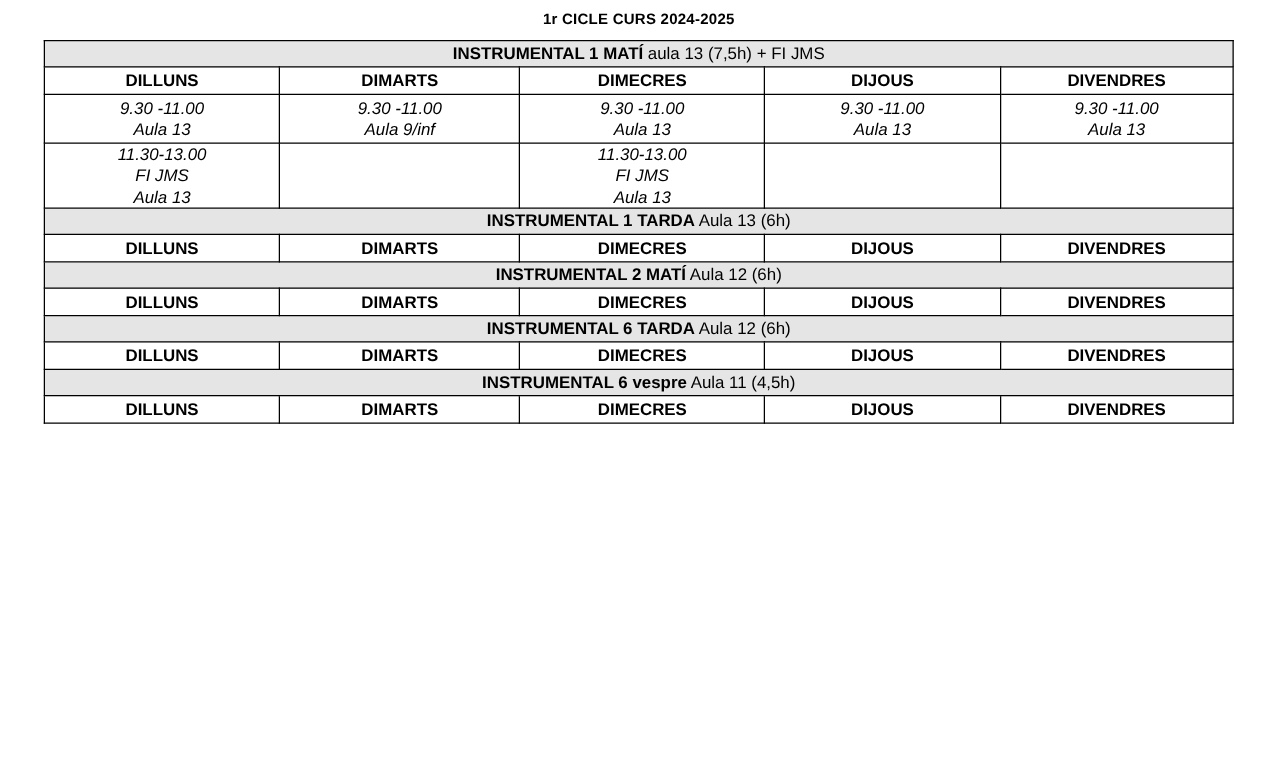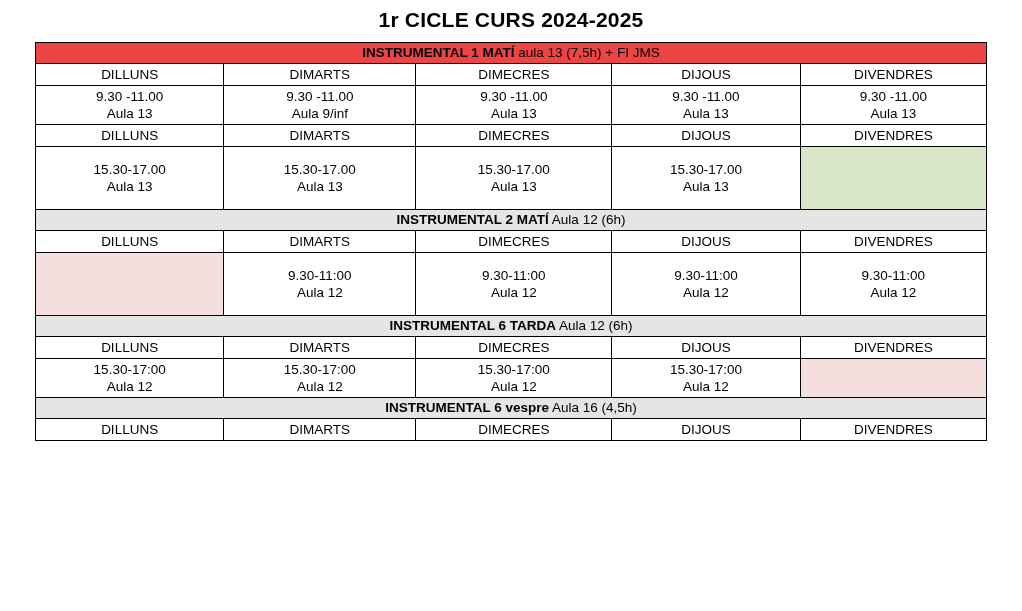--- a/index.html
+++ b/index.html
@@ -15,21 +15,21 @@
     overflow: hidden;
   }
   .page {
     position: relative;
     width: 1022px;
     height: 611px;
     box-sizing: border-box;
   }
   .doc-title {
     text-align: center;
-    font-size: 21px;
+    font-size: 12px;
     font-weight: bold;
     letter-spacing: 0.2px;
     margin: 8px 0 10px 0;
   }
   table.schedule {
     border-collapse: collapse;
     table-layout: fixed;
     width: 952px;
     margin: 0 auto;
   }
@@ -40,37 +40,38 @@
     vertical-align: middle;
     padding: 0;
   }
   
   .band {
     font-size: 13.5px;
     line-height: 20px;
     height: 20px;
     padding: 1px 0;
   }
-  .band-green { background: #ef4444; }
+  .band-green { background: #e5e5e5; }
   .band-red   { background: #e5e5e5; }
   .band .b-strong { font-weight: bold; }
   .band .b-normal { font-weight: normal; }
 
   
   .dayrow td {
     height: 21px;
     line-height: 21px;
     font-size: 13.5px;
-    font-weight: normal;
+    font-weight: bold;
   }
 
   
   .cell {
     line-height: 17px;
     padding: 2px 0 3px 0;
+    font-style: italic;
   }
   .cell .ln { display: block; }
 
   .h-tall { height: 62px; }
   .h-mid  { height: 48px; }
   .h-two  { height: 38px; }
 
   .fill-green { background: #d9e6c8; }
   .fill-pink  { background: #f4dede; }
   .empty { }
@@ -118,118 +119,82 @@
         </td>
         <td class="cell h-two">
           <span class="ln">9.30 -11.00</span>
           <span class="ln">Aula 13</span>
         </td>
         <td class="cell h-two">
           <span class="ln">9.30 -11.00</span>
           <span class="ln">Aula 13</span>
         </td>
       </tr>
-
-      <tr class="dayrow">
-        <td>DILLUNS</td>
-        <td>DIMARTS</td>
-        <td>DIMECRES</td>
-        <td>DIJOUS</td>
-        <td>DIVENDRES</td>
-      </tr>
-      <tr>
-        <td class="cell h-tall">
-          <span class="ln">15.30-17.00</span>
-          <span class="ln">Aula 13</span>
-        </td>
-        <td class="cell h-tall">
-          <span class="ln">15.30-17.00</span>
-          <span class="ln">Aula 13</span>
-        </td>
-        <td class="cell h-tall">
-          <span class="ln">15.30-17.00</span>
-          <span class="ln">Aula 13</span>
-        </td>
-        <td class="cell h-tall">
-          <span class="ln">15.30-17.00</span>
-          <span class="ln">Aula 13</span>
-        </td>
-        <td class="cell h-tall fill-green"></td>
+      <tr>
+        <td class="cell h-mid">
+          <span class="ln">11.30-13.00</span>
+          <span class="ln">FI JMS</span>
+          <span class="ln">Aula 13</span>
+        </td>
+        <td class="cell h-mid empty"></td>
+        <td class="cell h-mid">
+          <span class="ln">11.30-13.00</span>
+          <span class="ln">FI JMS</span>
+          <span class="ln">Aula 13</span>
+        </td>
+        <td class="cell h-mid empty"></td>
+        <td class="cell h-mid empty"></td>
+      </tr>
+
+      <tr>
+        <td colspan="5" class="band band-green">
+          <span class="b-strong">INSTRUMENTAL 1 TARDA</span>
+          <span class="b-normal">Aula 13  (6h)</span>
+        </td>
+      </tr>
+      <tr class="dayrow">
+        <td>DILLUNS</td>
+        <td>DIMARTS</td>
+        <td>DIMECRES</td>
+        <td>DIJOUS</td>
+        <td>DIVENDRES</td>
       </tr>
 
       <tr>
         <td colspan="5" class="band band-red">
           <span class="b-strong">INSTRUMENTAL 2 MATÍ</span>
           <span class="b-normal">Aula 12  (6h)</span>
         </td>
       </tr>
       <tr class="dayrow">
         <td>DILLUNS</td>
         <td>DIMARTS</td>
         <td>DIMECRES</td>
         <td>DIJOUS</td>
         <td>DIVENDRES</td>
       </tr>
-      <tr>
-        <td class="cell h-tall fill-pink"></td>
-        <td class="cell h-tall">
-          <span class="ln">9.30-11:00</span>
-          <span class="ln">Aula 12</span>
-        </td>
-        <td class="cell h-tall">
-          <span class="ln">9.30-11:00</span>
-          <span class="ln">Aula 12</span>
-        </td>
-        <td class="cell h-tall">
-          <span class="ln">9.30-11:00</span>
-          <span class="ln">Aula 12</span>
-        </td>
-        <td class="cell h-tall">
-          <span class="ln">9.30-11:00</span>
-          <span class="ln">Aula 12</span>
-        </td>
-      </tr>
 
       <tr>
         <td colspan="5" class="band band-red">
           <span class="b-strong">INSTRUMENTAL 6 TARDA</span>
           <span class="b-normal">Aula 12  (6h)</span>
         </td>
       </tr>
       <tr class="dayrow">
         <td>DILLUNS</td>
         <td>DIMARTS</td>
         <td>DIMECRES</td>
         <td>DIJOUS</td>
         <td>DIVENDRES</td>
       </tr>
-      <tr>
-        <td class="cell h-two">
-          <span class="ln">15.30-17:00</span>
-          <span class="ln">Aula 12</span>
-        </td>
-        <td class="cell h-two">
-          <span class="ln">15.30-17:00</span>
-          <span class="ln">Aula 12</span>
-        </td>
-        <td class="cell h-two">
-          <span class="ln">15.30-17:00</span>
-          <span class="ln">Aula 12</span>
-        </td>
-        <td class="cell h-two">
-          <span class="ln">15.30-17:00</span>
-          <span class="ln">Aula 12</span>
-        </td>
-        <td class="cell h-two fill-pink"></td>
-      </tr>
 
       <tr>
         <td colspan="5" class="band band-red">
           <span class="b-strong">INSTRUMENTAL 6 vespre</span>
-          <span class="b-normal">Aula 16  (4,5h)</span>
+          <span class="b-normal">Aula 11  (4,5h)</span>
         </td>
       </tr>
       <tr class="dayrow">
         <td>DILLUNS</td>
         <td>DIMARTS</td>
         <td>DIMECRES</td>
         <td>DIJOUS</td>
         <td>DIVENDRES</td>
       </tr>
 

